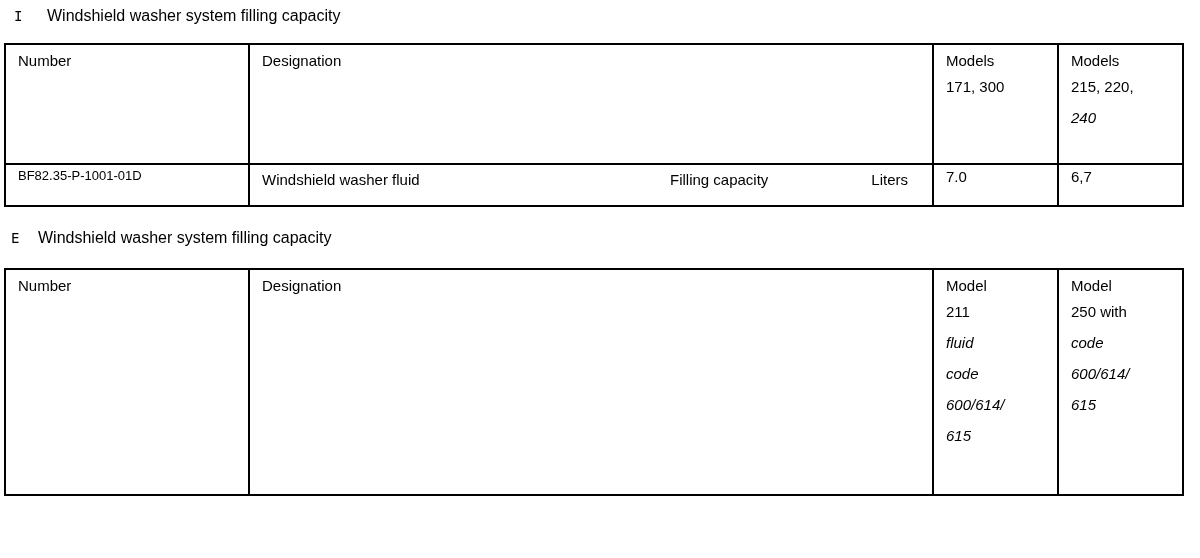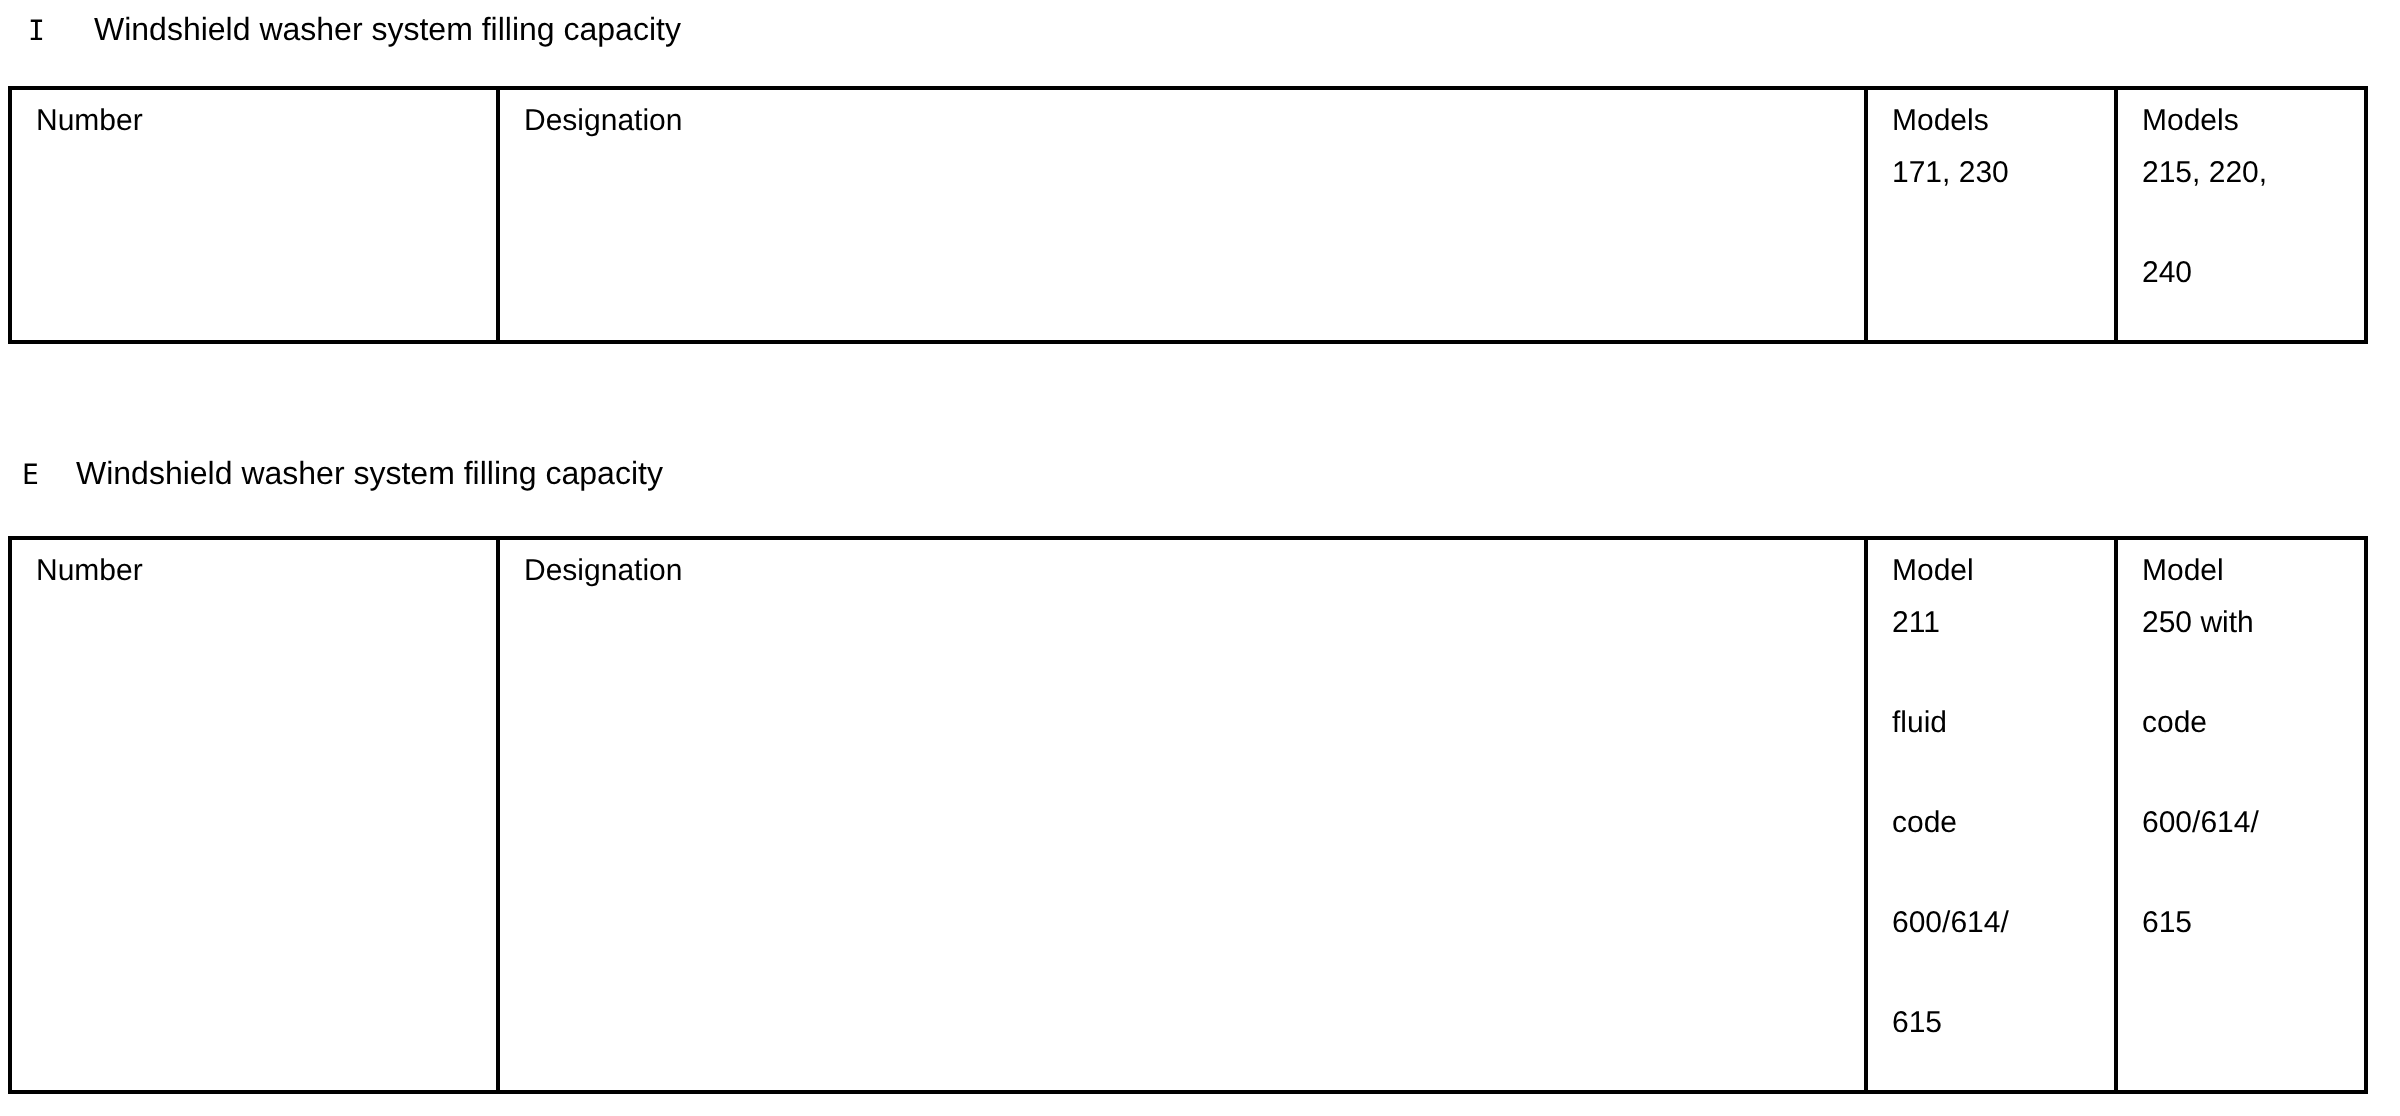--- a/index.html
+++ b/index.html
@@ -53,21 +53,21 @@
     padding: 3px 8px 20px 12px;
     overflow: hidden;
   }
   tr.hdr-row td { line-height: 26px; }
   #table-1 tr.hdr-row { height: 120px; }
   #table-2 tr.hdr-row { height: 226px; }
   tr.data-row { height: 42px; }
 
   
   td.lines div { line-height: 26px; }
-  td.lines div:nth-child(n+3) { margin-top: 24px; }
+  td.lines div:nth-child(n+3) { margin-top: 5px; font-style: italic; }
 
   
   td.num-cell { font-size: 13px; padding-top: 5px; }
   td.desig-cell { position: relative; }
   td.desig-cell span { position: absolute; top: 6px; white-space: nowrap; }
   td.desig-cell .fluid { left: 12px; }
   td.desig-cell .attr  { left: 420px; }
   td.desig-cell .unit  { right: 24px; }
   td.val-cell { padding-top: 5px; }
 </style>
@@ -87,27 +87,37 @@
       <col style="width:684px">
       <col style="width:125px">
       <col style="width:125px">
     </colgroup>
     <tbody>
       <tr class="hdr-row">
         <td>Number</td>
         <td>Designation</td>
         <td class="lines">
             <div>Models</div>
-            <div>171, 230</div>
+            <div>171, 300</div>
           </td>
         <td class="lines">
             <div>Models</div>
             <div>215, 220,</div>
             <div>240</div>
           </td>
+      </tr>
+      <tr class="data-row">
+        <td class="num-cell">BF82.35-P-1001-01D</td>
+        <td class="desig-cell">
+          <span class="fluid">Windshield washer fluid</span>
+          <span class="attr">Filling capacity</span>
+          <span class="unit">Liters</span>
+        </td>
+        <td class="val-cell">7.0</td>
+        <td class="val-cell">6,7</td>
       </tr>
     </tbody>
   </table>
 
   <div class="heading" id="heading-2">
     <span class="marker">E</span>
     <span class="title">Windshield washer system filling capacity</span>
   </div>
 
   <table class="cap-table" id="table-2">

